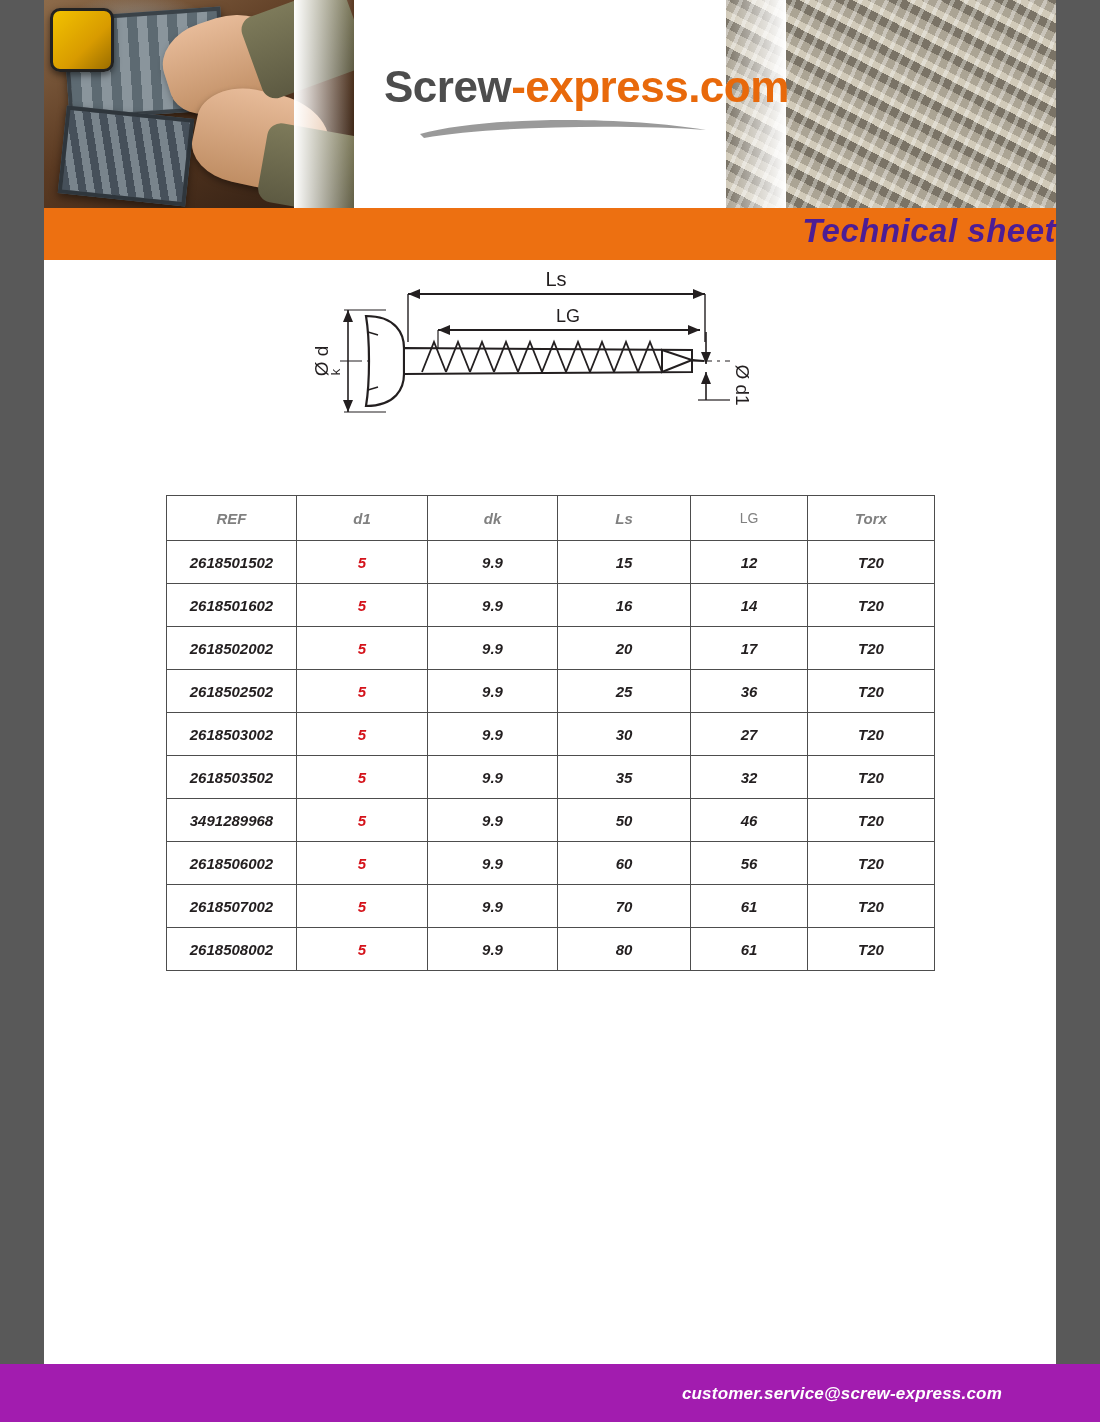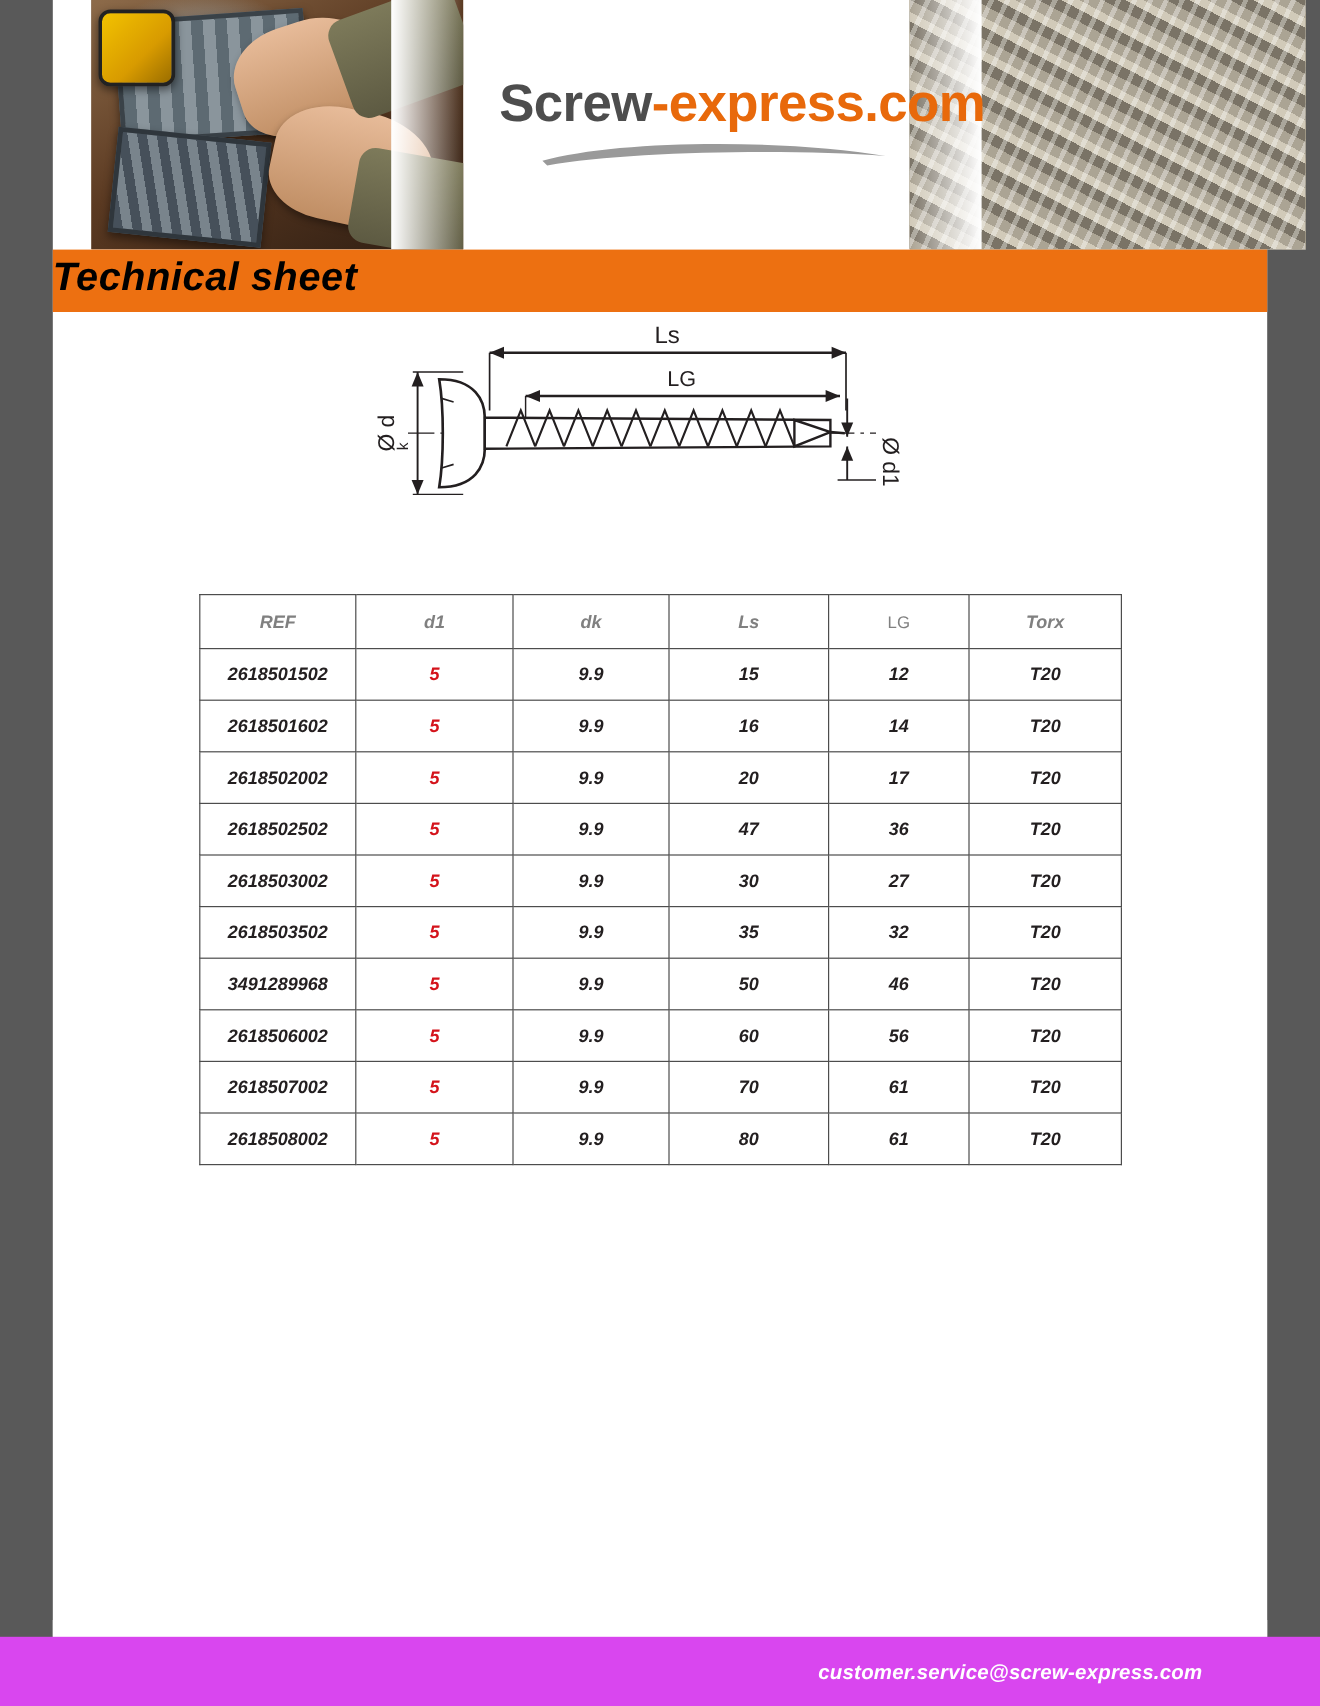--- a/index.html
+++ b/index.html
@@ -33,21 +33,20 @@
 
   
   .banner {
     position: absolute;
     left: 44px;
     top: 0;
     width: 1012px;
     height: 208px;
     background: #ffffff;
     overflow: hidden;
-    margin-left: 32px;
   }
   .banner-photo-left {
     position: absolute;
     left: 0;
     top: 0;
     width: 310px;
     height: 208px;
     overflow: hidden;
     background: #6b4a2e;
   }
@@ -171,22 +170,22 @@
     left: 44px;
     top: 208px;
     width: 1012px;
     height: 52px;
     background: #ed7011;
   }
   .title-bar .title-text {
     position: absolute;
     left: 0; right: 0;
     top: 4px;
-    text-align: left;
-    color: #000000;
+    text-align: right;
+    color: #4c1d95;
     font-size: 33px;
     font-weight: bold;
     font-style: italic;
     letter-spacing: 0.5px;
   }
 
   
   .drawing {
     position: absolute;
     left: 300px;
@@ -240,21 +239,21 @@
   col.c-lg  { width: 117px; }
   col.c-torx{ width: 127px; }
 
   
   .footer-bar {
     position: absolute;
     left: 0;
     bottom: 0;
     width: 1100px;
     height: 58px;
-    background: #d946ef;
+    background: #a21caf;
   }
   .footer-white {
     position: absolute;
     left: 44px;
     bottom: 58px;
     width: 1012px;
     height: 14px;
     background: #ffffff;
   }
   .footer-mail {
@@ -409,21 +408,21 @@
           <td class="d1-val">5</td>
           <td>9.9</td>
           <td>20</td>
           <td>17</td>
           <td>T20</td>
         </tr>
         <tr>
           <td>2618502502</td>
           <td class="d1-val">5</td>
           <td>9.9</td>
-          <td>47</td>
+          <td>25</td>
           <td>36</td>
           <td>T20</td>
         </tr>
         <tr>
           <td>2618503002</td>
           <td class="d1-val">5</td>
           <td>9.9</td>
           <td>30</td>
           <td>27</td>
           <td>T20</td>

